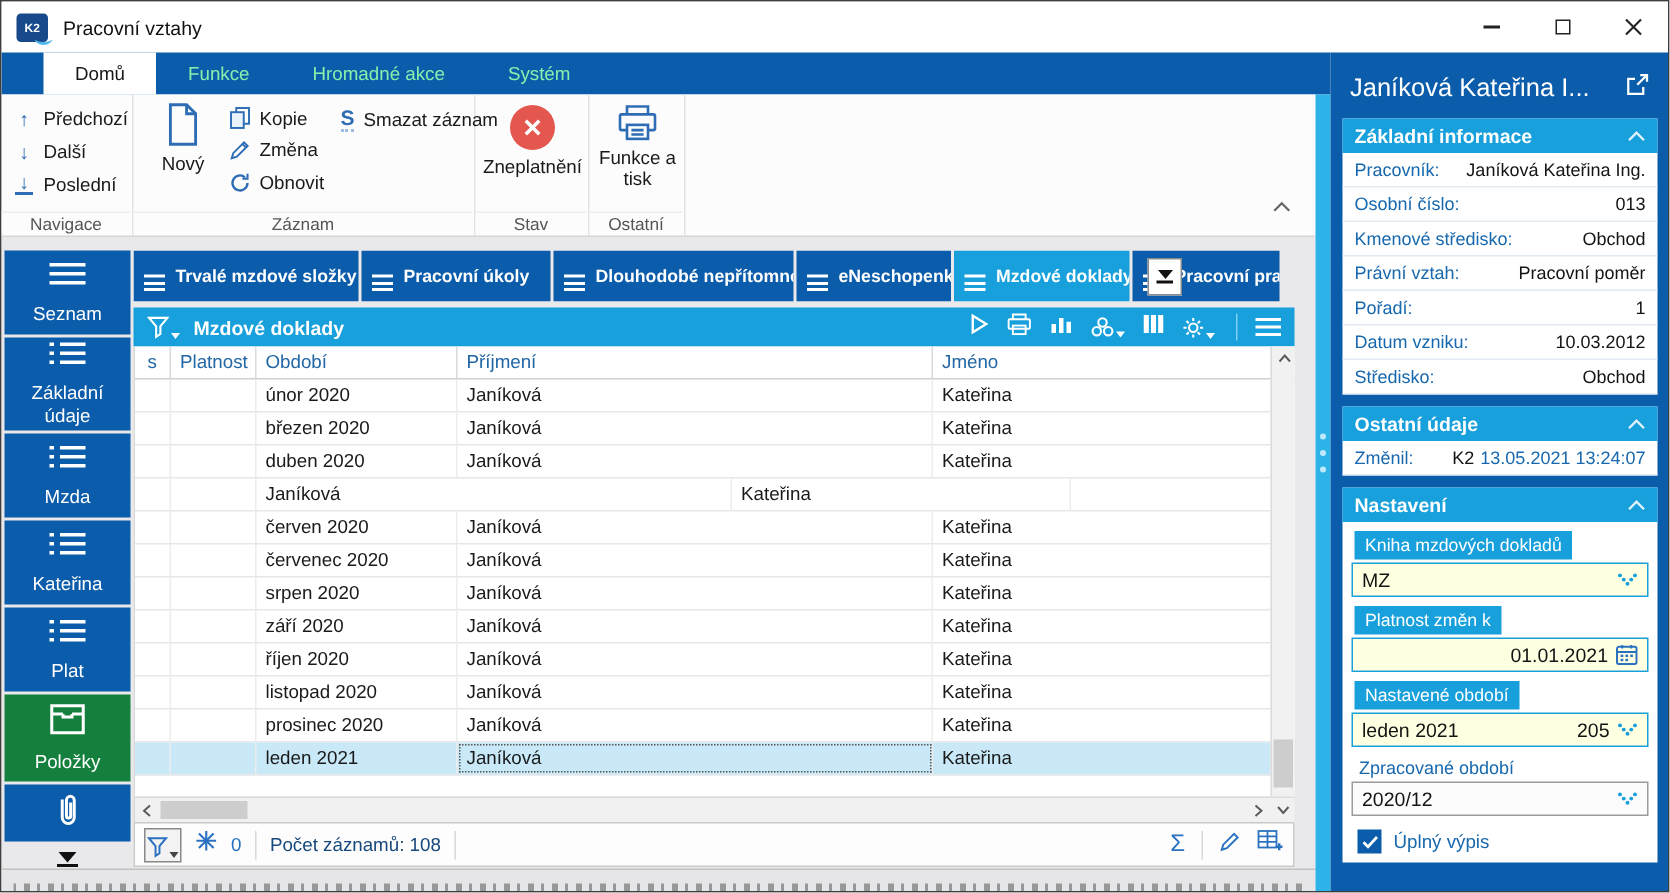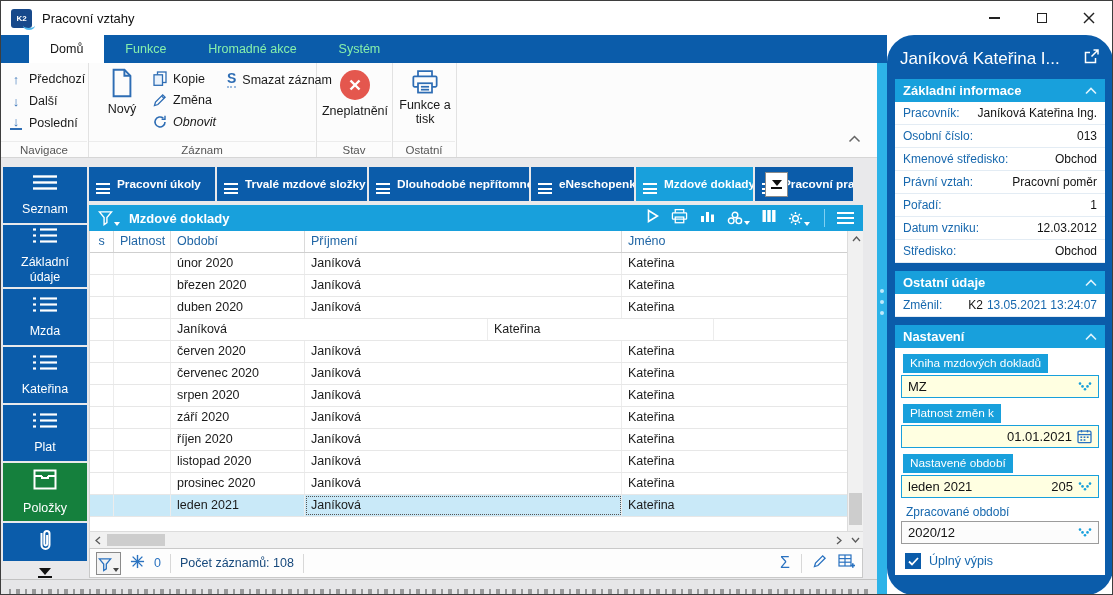--- a/index.html
+++ b/index.html
@@ -91,21 +91,21 @@
   .bottom-strip { position:absolute; left:0; top:421px; width:876px; height:17px; background:#e6e6e8; border-top:1px solid #c2c2c2; overflow:hidden; }
   .cutoff-text { position:absolute; left:8px; right:8px; bottom:2px; height:5px; opacity:.45;
     background:repeating-linear-gradient(90deg, #3a3a3a 0 2px, transparent 2px 7px, #3a3a3a 7px 11px, transparent 11px 16px); }
 
   
   .splitter { position:absolute; left:876px; top:62px; width:10px; height:533px; background:#2db3e8; }
   .split-dots { position:absolute; left:3px; top:226px; display:flex; flex-direction:column; gap:7px; }
   .split-dots i { width:4px; height:4px; border-radius:50%; background:#bfe9fb; }
 
   
-  .rightpanel { position:absolute; left:886px; top:34px; width:226px; height:560px; background:#0b5caa; padding:4px 8px 0 8px; overflow:hidden;border-radius:27px; }
+  .rightpanel { position:absolute; left:886px; top:34px; width:226px; height:560px; background:#0b5caa; padding:4px 8px 0 8px; overflow:hidden; }
   .rp-title-row { height:40px; display:flex; align-items:center; color:#fff; padding:0 5px; }
   .rp-title { font-size:17px; white-space:nowrap; overflow:hidden; flex:1; }
   .card { background:#fff; margin-bottom:8px; }
   .card-head { height:23px; background:#18a0dc; color:#fff; font-size:13px; font-weight:bold; display:flex; align-items:center; padding:0 8px; }
   .card-head .chev { margin-left:auto; }
   .frow { display:flex; justify-content:space-between; align-items:center; height:23px; padding:0 8px; border-bottom:1px solid #e3ecf4; font-size:12px; }
   .flabel { color:#1768ae; }
   .fvalue { color:#141414; white-space:nowrap; }
   .fvalue .pfx { color:#141414; margin-right:4px; }
   .fvalue .blue { color:#1768ae; }
@@ -183,21 +183,21 @@
           </svg>
         <span>Kopie</span>
       </div>
       <div class="small-item" style="left:64px; top:30px;">
         <svg width="14" height="14" viewBox="0 0 14 14" fill="none" stroke="#2e6db4" stroke-width="1.3">
             <path d="M1.5 12.5 l1-3.4 7.2-7.2 2.4 2.4-7.2 7.2z"></path>
             <path d="M8.6 3l2.4 2.4"></path>
           </svg>
         <span>Změna</span>
       </div>
-      <div class="small-item" style="left:64px; top:52px;font-style:italic;">
+      <div class="small-item" style="left:64px; top:52px;">
         <svg width="14" height="14" viewBox="0 0 14 14" fill="none" stroke="#2e6db4" stroke-width="1.6">
             <path d="M12 7a5 5 0 1 1-1.7-3.8"></path>
             <path d="M12 0.8v3.4h-3.4" stroke-width="1.4"></path>
           </svg>
         <span>Obnovit</span>
       </div>
       <div class="small-item" style="left:138px; top:8px;">
         <span class="s-strike">S</span>
         <span>Smazat záznam</span>
       </div>
@@ -318,35 +318,35 @@
             </svg></span>
 
      </div>
         <div class="side-arrow">
           <span class="tri-dn"></span>
           <span class="tri-bar"></span>
         </div>
       </div>
 
     <div class="pagetabs" id="page-tabs">
+        <div class="ptab" style="width:150px">
+       <span><span class="hamb">
+              <i></i>
+              <i></i>
+              <i></i>
+            </span></span>
+          <span>Trvalé mzdové složky</span>
+     </div>
         <div class="ptab" style="width:126px">
        <span><span class="hamb">
               <i></i>
               <i></i>
               <i></i>
             </span></span>
           <span>Pracovní úkoly</span>
-     </div>
-        <div class="ptab" style="width:150px">
-       <span><span class="hamb">
-              <i></i>
-              <i></i>
-              <i></i>
-            </span></span>
-          <span>Trvalé mzdové složky</span>
      </div>
         <div class="ptab" style="width:160px">
        <span><span class="hamb">
               <i></i>
               <i></i>
               <i></i>
             </span></span>
           <span>Dlouhodobé nepřítomnosti</span>
      </div>
         <div class="ptab" style="width:103px">
@@ -641,21 +641,21 @@
           <div class="frow">
        <span class="flabel">Právní vztah:</span>
        <span class="fvalue">Pracovní poměr</span>
      </div>
           <div class="frow">
        <span class="flabel">Pořadí:</span>
        <span class="fvalue">1</span>
      </div>
           <div class="frow">
        <span class="flabel">Datum vzniku:</span>
-       <span class="fvalue">12.03.2012</span>
+       <span class="fvalue">10.03.2012</span>
      </div>
           <div class="frow">
        <span class="flabel">Středisko:</span>
        <span class="fvalue">Obchod</span>
      </div>
         </div>
     </div>
 
     <div class="card">
       <div class="card-head">

